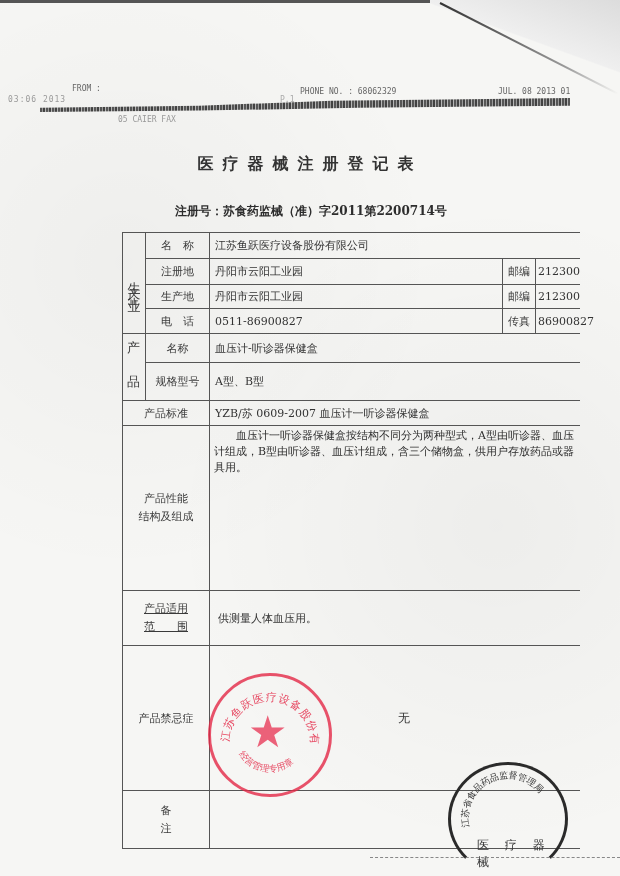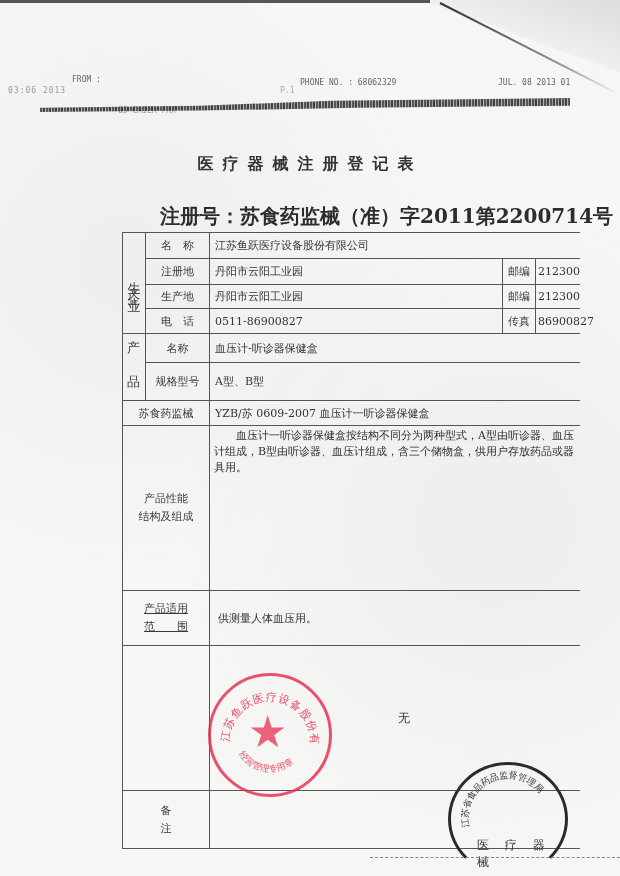--- a/index.html
+++ b/index.html
@@ -20,21 +20,21 @@
   .fold {
     position: absolute; right: 0; top: 0; width: 190px; height: 90px;
     background: linear-gradient(200deg, #dcdcdc 0%, #efefef 45%, transparent 46%);
   }
   .fold-line {
     position: absolute; left: 440px; top: 2px; width: 200px; height: 2px;
     background: linear-gradient(90deg, #333, #999 70%, transparent);
     transform: rotate(27deg); transform-origin: left center;
   }
   .fax-header {
-    position: absolute; left: 0; top: 73px; width: 620px; height: 30px;
+    position: absolute; left: 0; top: 82px; width: 620px; height: 30px;
     font-family: "DejaVu Sans Mono", "Liberation Mono", monospace;
     font-size: 8px; color: #666;
   }
   .fax-header span { position: absolute; white-space: nowrap; }
   .fax-from { left: 72px; top: 2px; }
   .fax-phone { left: 300px; top: 5px; }
   .fax-date { left: 498px; top: 5px; }
   .fax-line2 { left: 8px; top: 13px; color: #999; letter-spacing: 1px; }
   .fax-line2b { left: 118px; top: 13px; color: #999; margin-top: 20px; }
   .fax-line2c { left: 280px; top: 13px; color: #aaa; }
@@ -43,22 +43,22 @@
     background: repeating-linear-gradient(90deg, #3a3a3a 0 2px, #8a8a8a 2px 3px, #222 3px 5px, #aaa 5px 6px);
     clip-path: polygon(0 70%, 30% 55%, 55% 20%, 100% 0, 100% 55%, 60% 70%, 30% 90%, 0 100%);
     opacity: 0.85;
   }
   .title {
     position: absolute; left: 0; top: 154px; width: 620px; text-align: center;
     font-size: 16px; font-weight: bold; letter-spacing: 9px; color: #333;
     box-sizing: border-box;
   }
   .reg-no {
-    position: absolute; left: 160px; top: 203px;
-    font-size: 20px; font-weight: bold; color: #2d2d2d; white-space: nowrap;
+    position: absolute; left: 175px; top: 203px;
+    font-size: 12px; font-weight: bold; color: #2d2d2d; white-space: nowrap;
   }
   .hr { position: absolute; height: 1px; background: #555; }
   .vr { position: absolute; width: 1px; background: #555; }
   .cell {
     position: absolute; font-size: 11px; color: #333; white-space: nowrap;
     display: flex; align-items: center;
   }
   .lbl { justify-content: center; text-align: center; color: #3a3a3a; }
   .vert {
     position: absolute; font-size: 13px; color: #3a3a3a;
@@ -161,35 +161,36 @@
 
   <div class="vert" style="left:122px; top:334px; width:23px; height:28px;">产</div>
   <div class="vert" style="left:122px; top:363px; width:23px; height:37px;">品</div>
 
   <div class="cell lbl" style="left:146px; top:334px; width:63px; height:28px;">名称</div>
   <div class="cell" style="left:215px; top:334px; width:360px; height:28px;">血压计-听诊器保健盒</div>
 
   <div class="cell lbl" style="left:146px; top:363px; width:63px; height:37px;">规格型号</div>
   <div class="cell" style="left:215px; top:363px; width:360px; height:37px;">A型、B型</div>
 
-  <div class="cell lbl" style="left:123px; top:401px; width:86px; height:24px;">苏食药监械</div>
+  <div class="cell lbl" style="left:123px; top:401px; width:86px; height:24px;">产品标准</div>
   <div class="cell" style="left:215px; top:401px; width:360px; height:24px;">YZB/苏 0609-2007 血压计一听诊器保健盒</div>
 
   <div class="vert" style="left:123px; top:426px; width:86px; height:164px; font-size:11px;">
     <span>产品性能</span>
     <span>结构及组成</span>
   </div>
   <div class="para" style="left:214px; top:428px; width:366px;">　　血压计一听诊器保健盒按结构不同分为两种型式，A型由听诊器、血压计组成，B型由听诊器、血压计组成，含三个储物盒，供用户存放药品或器具用。</div>
 
   <div class="vert" style="left:123px; top:591px; width:86px; height:54px; font-size:11px;text-decoration:underline;">
     <span>产品适用</span>
     <span>范　　围</span>
   </div>
   <div class="cell" style="left:218px; top:591px; width:360px; height:54px;">供测量人体血压用。</div>
 
+  <div class="cell lbl" style="left:123px; top:646px; width:86px; height:144px;">产品禁忌症</div>
   <div class="cell" style="left:398px; top:646px; width:40px; height:144px; font-size:12px;">无</div>
 
   <div class="vert" style="left:123px; top:791px; width:86px; height:57px; font-size:11px;">
     <span>备</span>
     <span>注</span>
   </div>
 
   <div class="stamp-red">
     <svg class="arc" viewBox="0 0 106 106">
       <defs>

